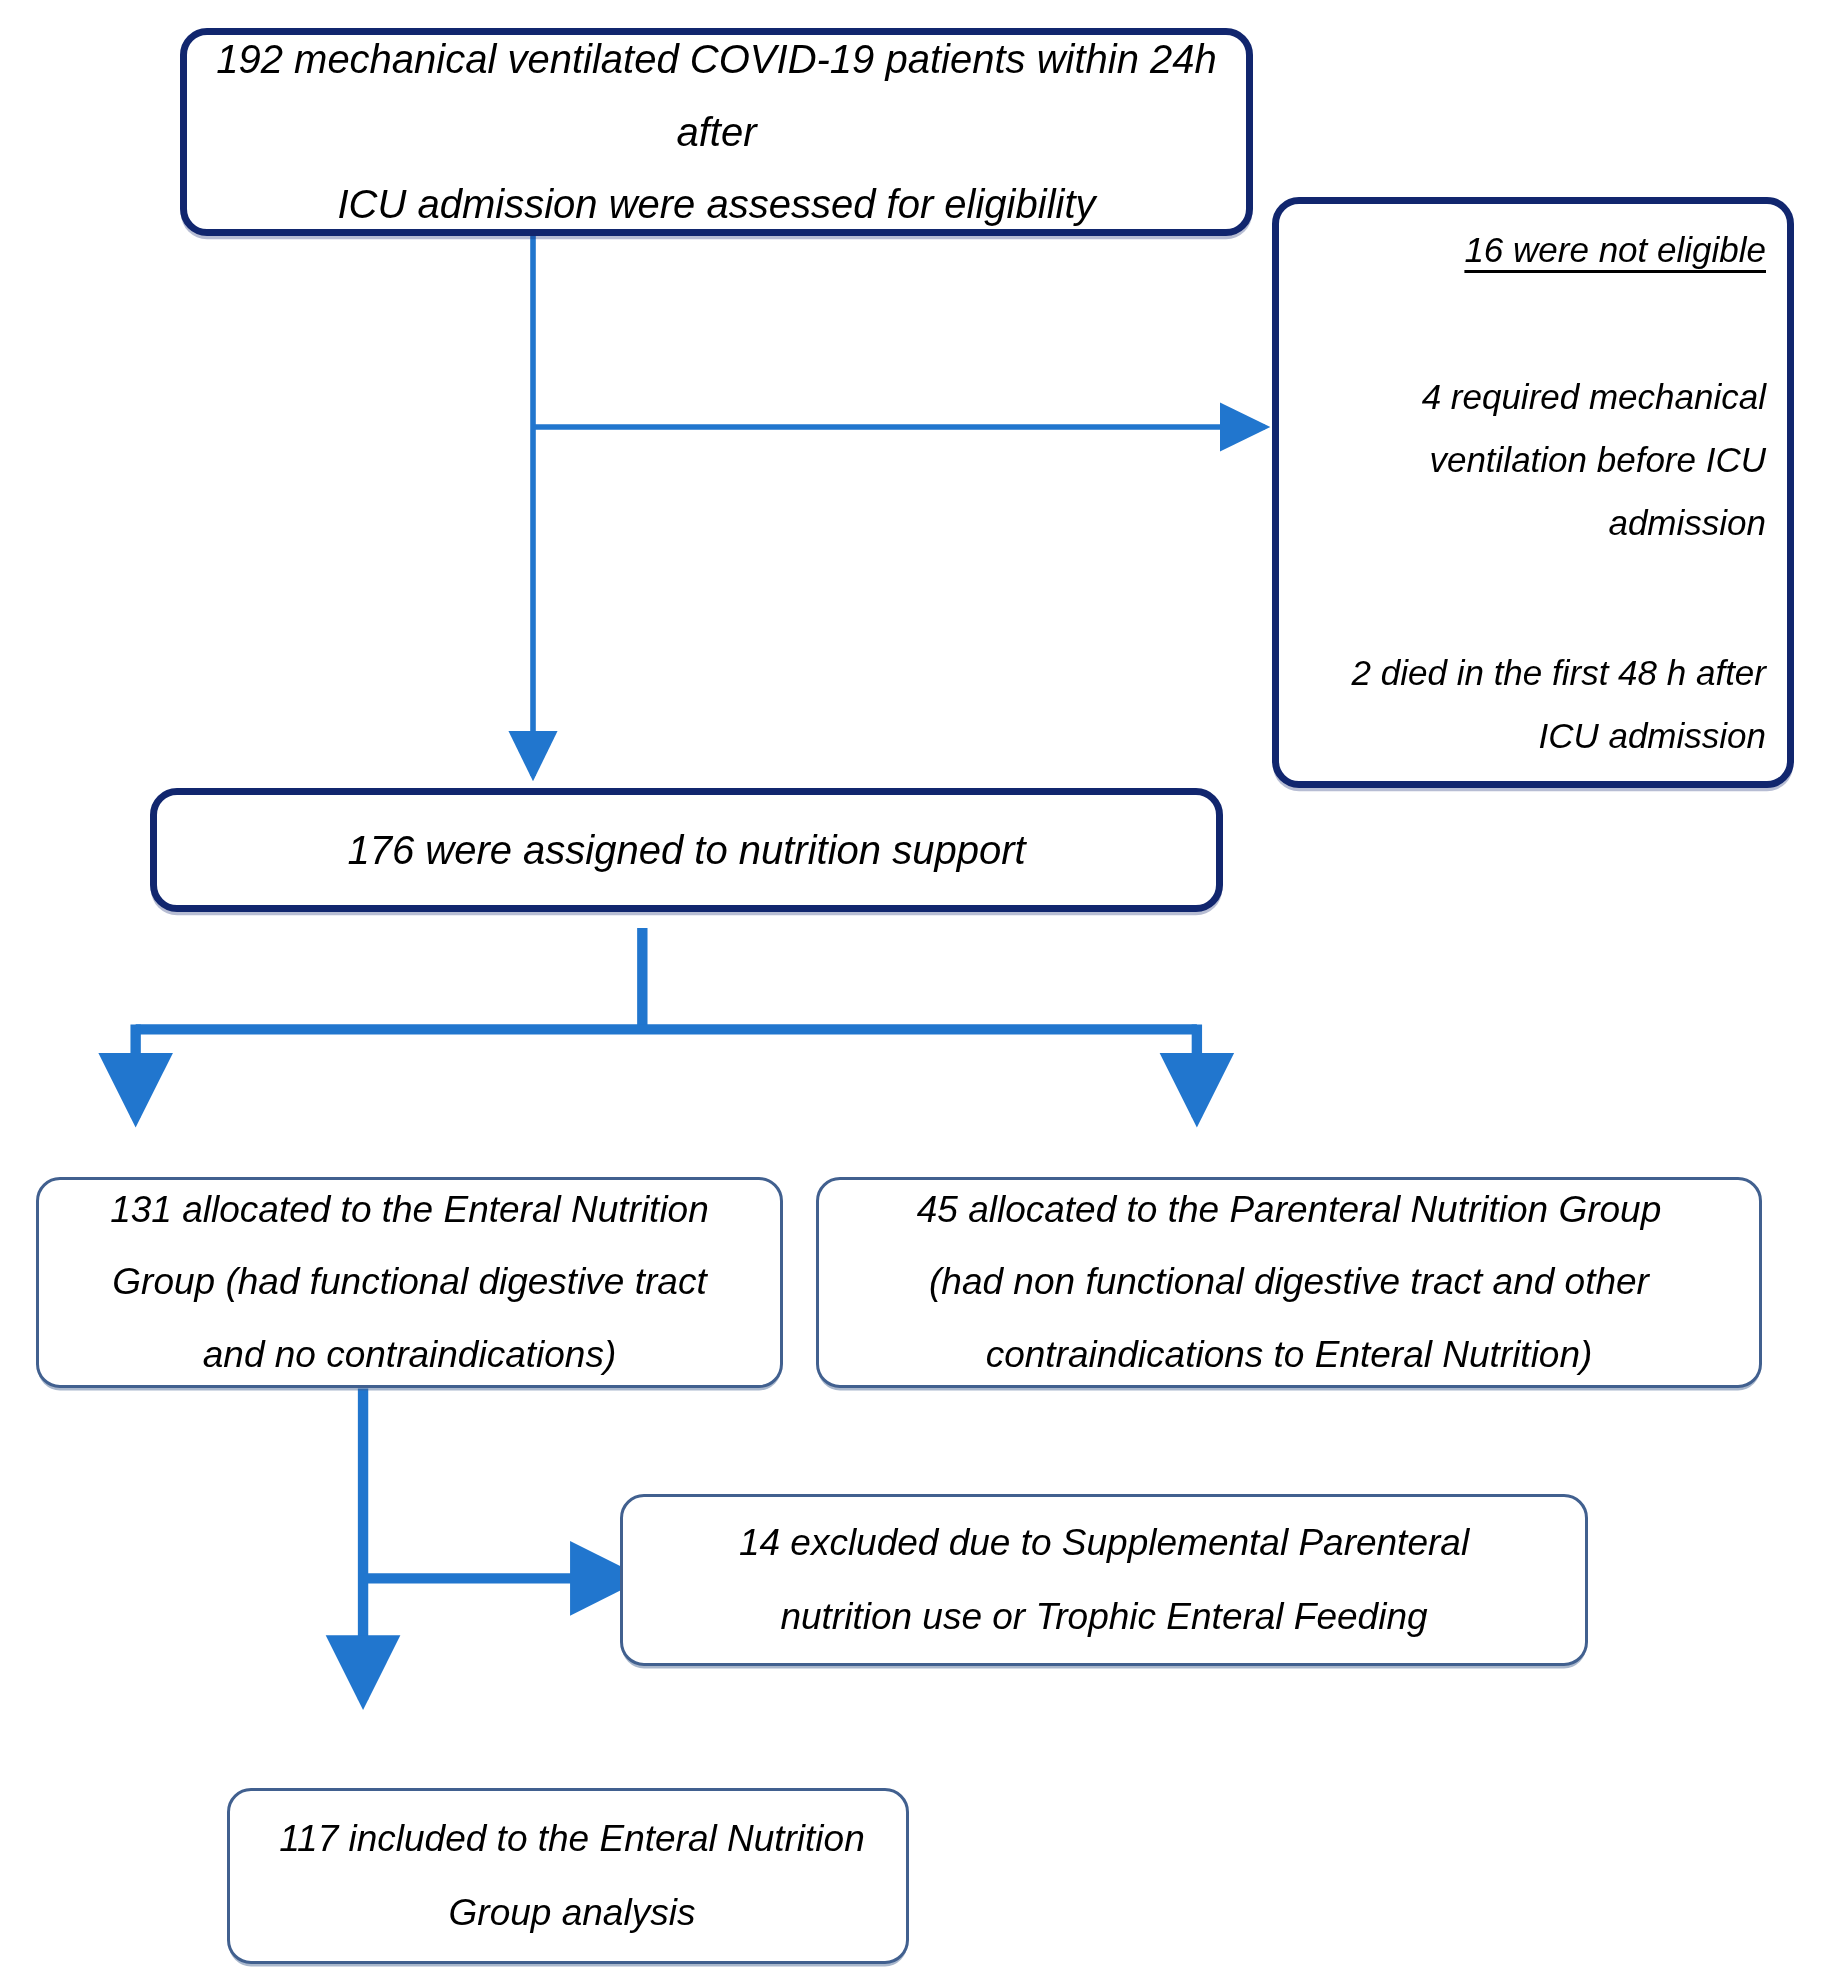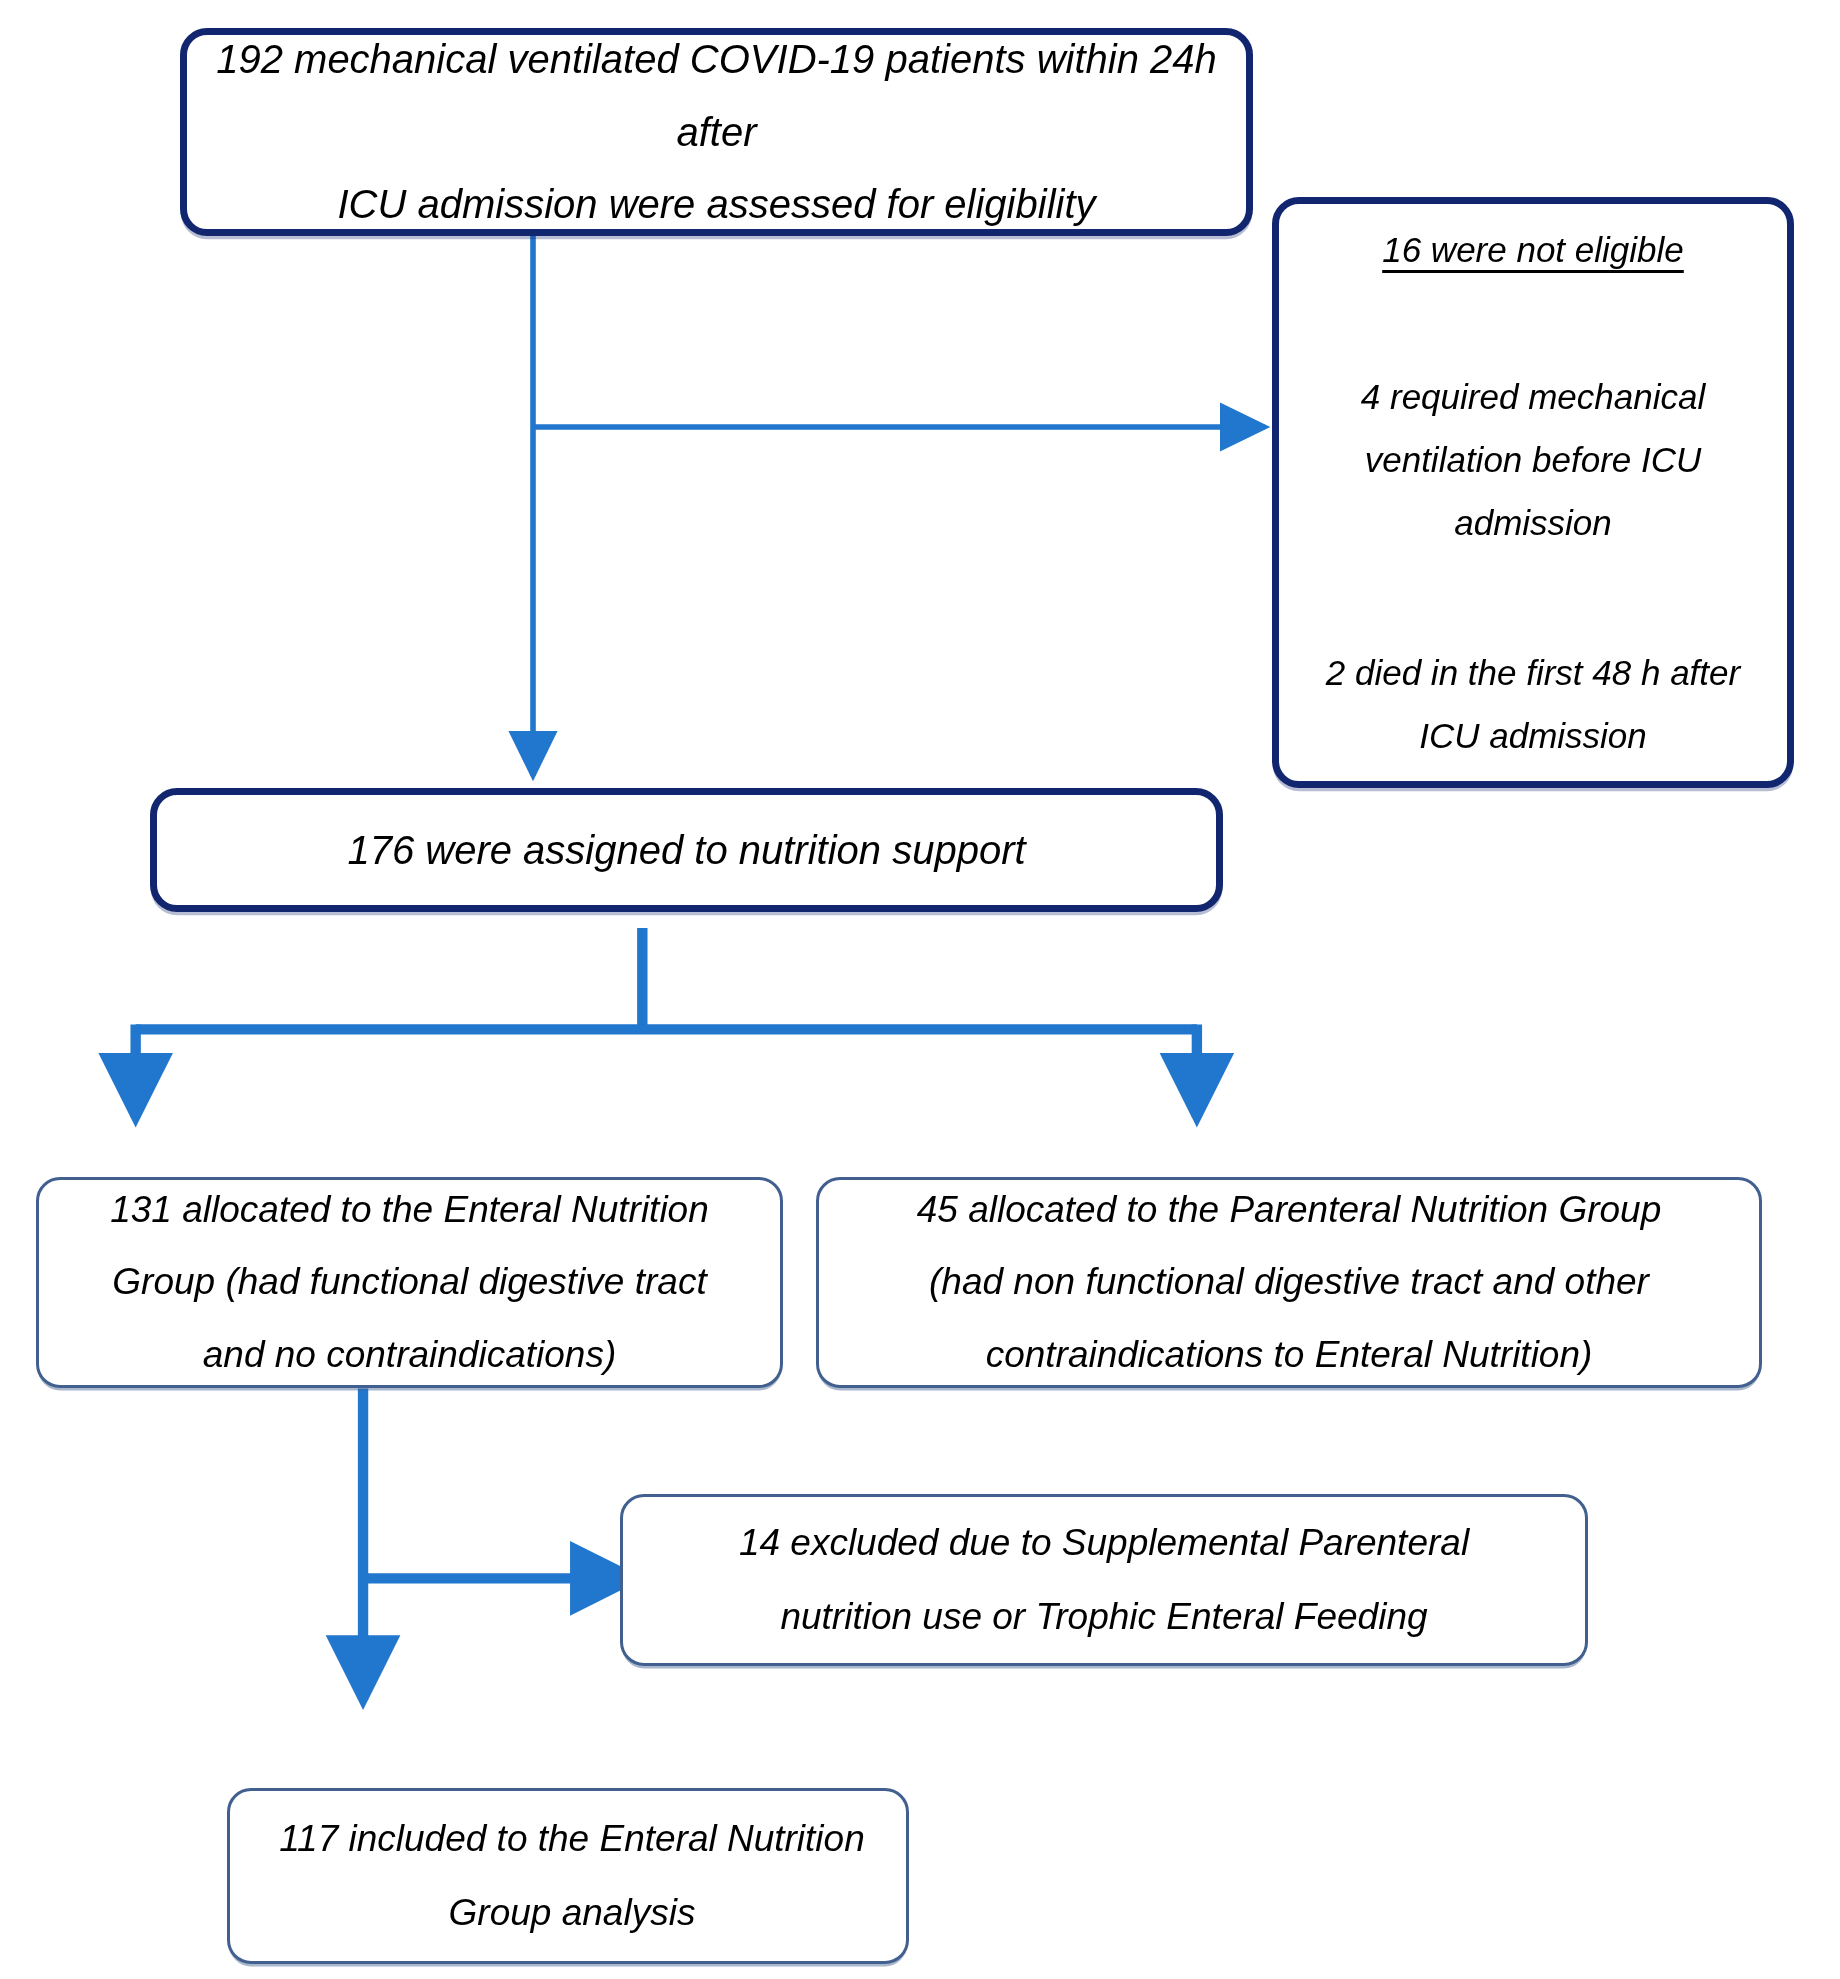--- a/index.html
+++ b/index.html
@@ -105,21 +105,21 @@
       <line x1="455" y1="1740" x2="455" y2="2130" stroke="#2176CE" stroke-width="13" marker-end="url(#ah-thick)"></line>
       <line x1="455" y1="1978" x2="795" y2="1978" stroke="#2176CE" stroke-width="13" marker-end="url(#ah-thick)"></line>
     </g>
   </svg>
 
   <div class="node heavy" id="box-screened" style="left:148px; top:28px; width:1073px; height:208px;margin-left:32px;">
     <span class="node-text">192 mechanical ventilated COVID-19 patients within 24h after
 ICU admission were assessed for eligibility</span>
   </div>
 
-  <div class="node heavy" id="box-not-eligible" style="left:1272px; top:197px; width:522px; height:591px; flex-direction:column; justify-content:center;">
+  <div class="node heavy" id="box-not-eligible" style="left:1272px; top:197px; width:522px; height:591px; flex-direction:column; justify-content:center;text-align:right;">
     <div class="node-text">
       <span class="heading-line">16 were not eligible</span>
       <span class="para">4 required mechanical ventilation before ICU admission</span>
       <span class="para">2 died in the first 48 h after ICU admission</span>
     </div>
   </div>
 
   <div class="node heavy" id="box-assigned" style="left:150px; top:788px; width:1073px; height:124px;">
     <span class="node-text">176 were assigned to nutrition support</span>
   </div>

